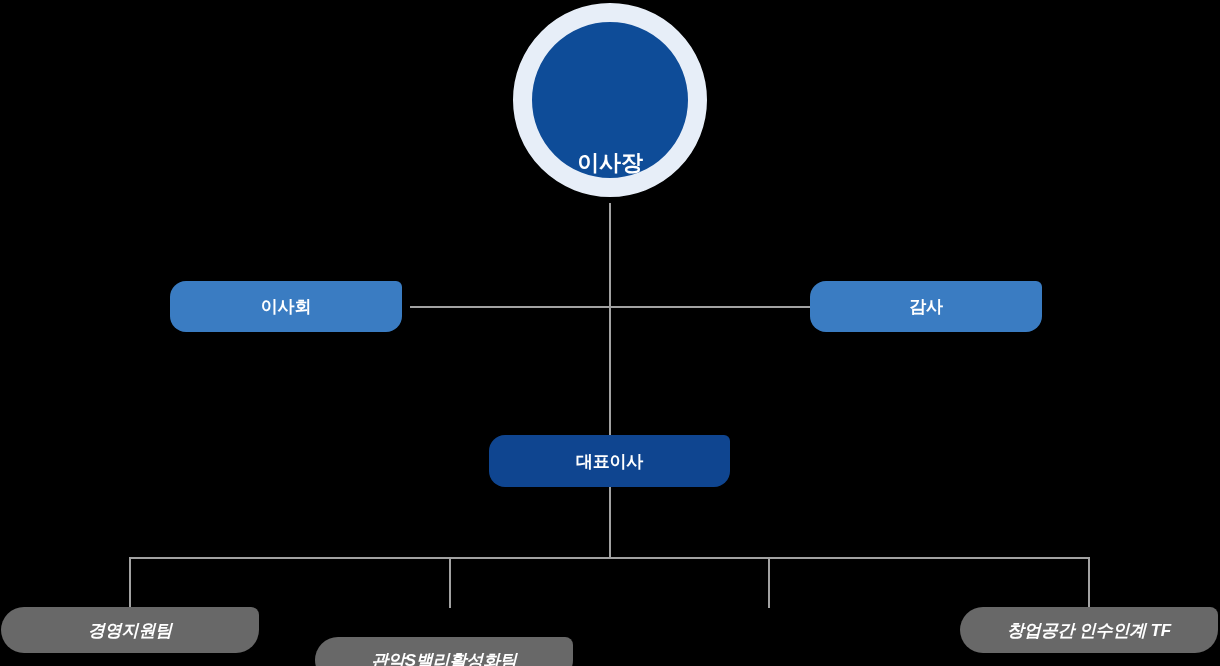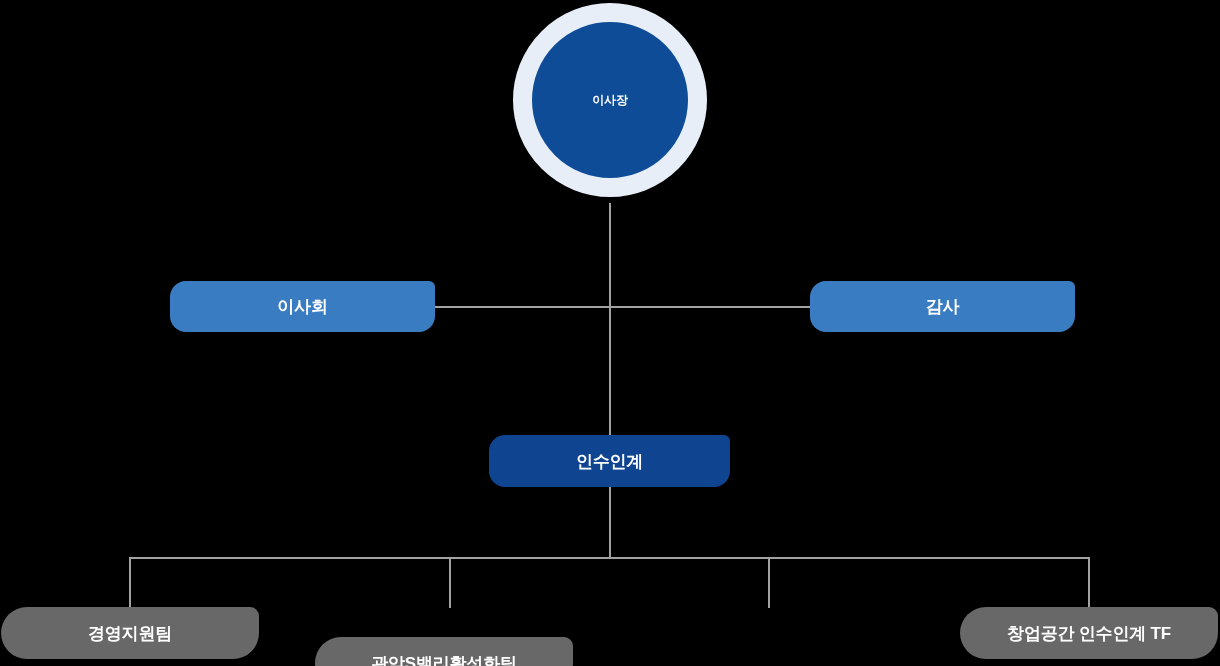--- a/index.html
+++ b/index.html
@@ -29,45 +29,47 @@
   }
   .chairman {
     left: 513px;
     top: 3px;
     width: 194px;
     height: 194px;
     box-sizing: border-box;
     border-radius: 50%;
     background: var(--chairman-fill, #0E4C98);
     border: 19px solid var(--chairman-ring, #E7EEF8);
-    font-size: 12px;
+    font-size: 22px;
+    align-items: flex-end;
   }
   .branch {
-    width: 265px;
+    width: 232px;
     height: 51px;
     background: var(--branch-fill, #3A7CC2);
     border-radius: 16px 6px 16px 16px;
   }
   .branch.board   { left: 170px; top: 281px; }
   .branch.auditor { left: 810px; top: 281px; }
   .ceo {
     left: 489px;
     top: 435px;
     width: 241px;
     height: 52px;
     background: var(--ceo-fill, #0F4590);
     border-radius: 16px 6px 16px 16px;
   }
   .team {
     top: 607px;
     width: 258px;
-    height: 52px;
+    height: 46px;
     background: var(--team-fill, #686868);
     border-radius: 29px 10px 29px 29px;
     font-size: 17px;
+    font-style: italic;
   }
   .team.t0 { left: 1px; }
   .team.t1 { left: 315px; margin-top: 30px; }
   .team.t2 { left: 641px; }
   .team.t3 { left: 960px; justify-content: center; }
   .line {
     position: absolute;
     background: var(--connector, #A2A2A2);
     z-index: 1;
   }
@@ -99,21 +101,21 @@
 
   <div class="node branch board">
     <span>이사회</span>
   </div>
 
   <div class="node branch auditor">
     <span>감사</span>
   </div>
 
   <div class="node ceo">
-    <span>인수인계</span>
+    <span>대표이사</span>
   </div>
 
   <div class="node team t0">
     <span>경영지원팀</span>
   </div>
 
   <div class="node team t1">
     <span>관악S밸리활성화팀</span>
   </div>
 

